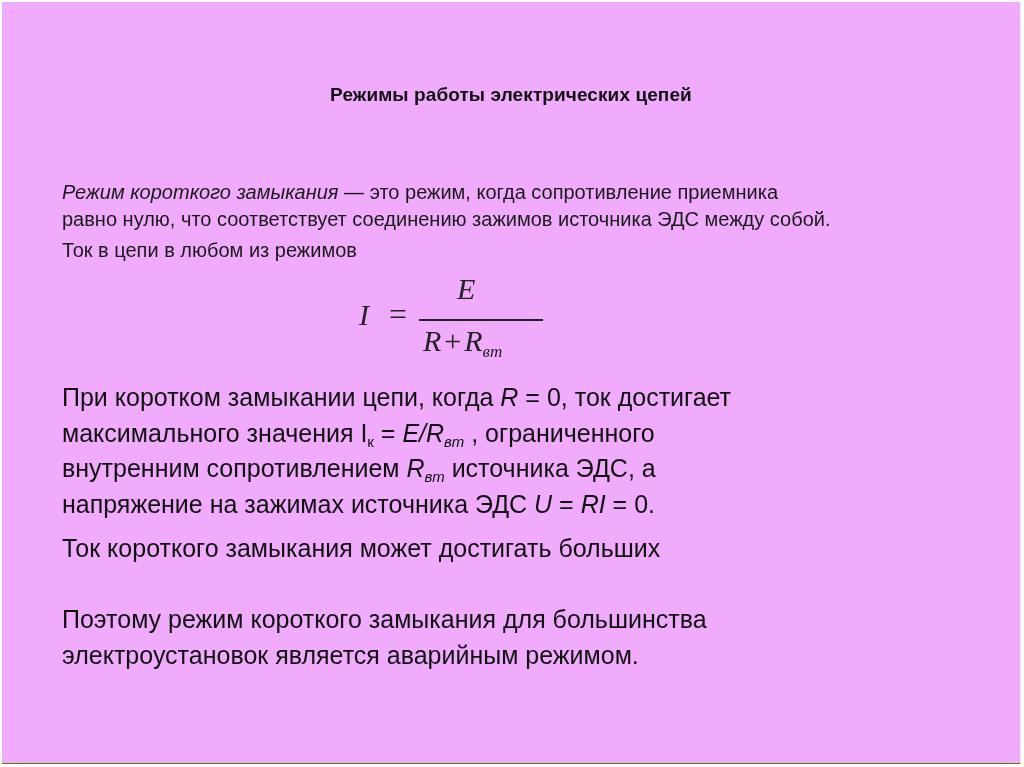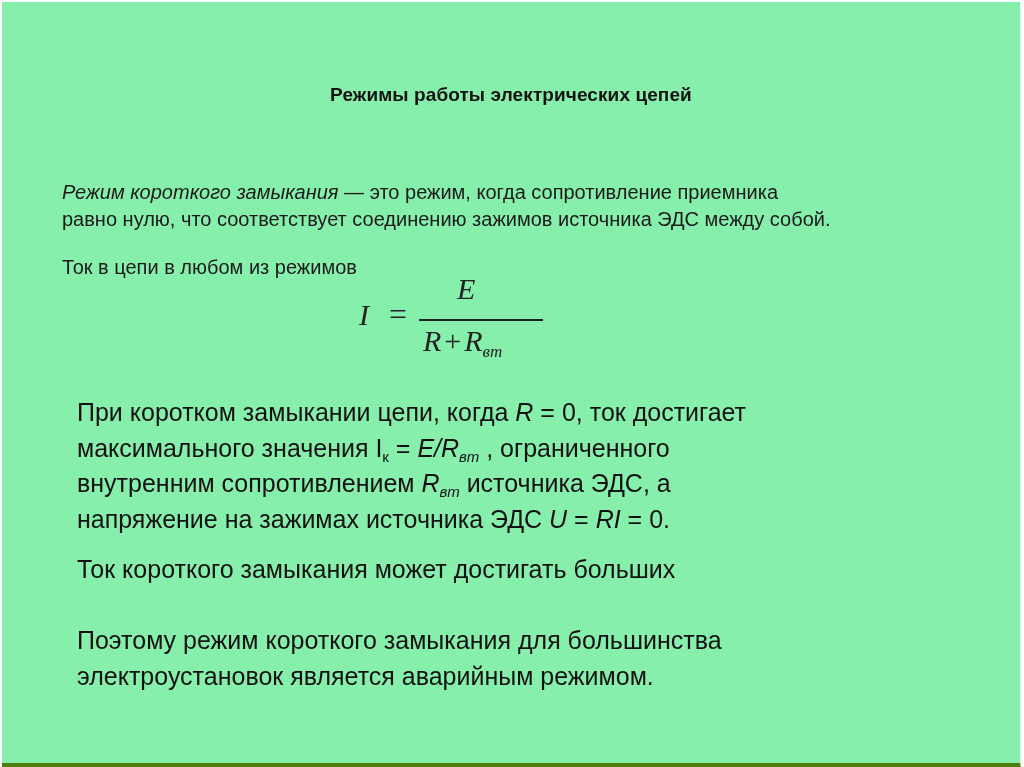--- a/index.html
+++ b/index.html
@@ -12,23 +12,23 @@
       height: 767px;
       position: relative;
       overflow: hidden;
       font-family: "Liberation Sans", "DejaVu Sans", sans-serif;
       color: #111111;
     }
     .slide {
       position: absolute;
       left: 2px; top: 2px;
       width: 1018px; height: 761px;
-      background: #86efac;
+      background: #f0abfc;
       border-right: 1px solid #f1f1f1;
-      border-bottom: 5px solid #4d7c0f;
+      border-bottom: 1px solid #4d7c0f;
     }
     .title {
       position: absolute;
       left: 0; right: 0;
       top: 82px;
       text-align: center;
       font-size: 19px;
       font-weight: bold;
       color: #111;
       letter-spacing: 0.1px;
@@ -36,21 +36,21 @@
     .intro {
       position: absolute;
       left: 60px;
       top: 177px;
       width: 930px;
       font-size: 20px;
       line-height: 27px;
       color: #1a1a1a;
     }
     .intro p { margin: 0; }
-    .intro .line3 { margin-top: 21px; }
+    .intro .line3 { margin-top: 4px; }
     .intro em { font-style: italic; }
 
     .formula {
       position: absolute;
       left: 355px;
       top: 268px;
       width: 190px;
       height: 95px;
       font-family: "Liberation Serif", "DejaVu Serif", serif;
       font-style: italic;
@@ -90,21 +90,21 @@
 
     .main {
       position: absolute;
       left: 60px;
       top: 378px;
       width: 900px;
       font-size: 25px;
       line-height: 35.5px;
       color: #111;
     }
-    .main p { margin: 15px; }
+    .main p { margin: 0; }
     .main .p2 { margin-top: 9px; }
     .main em { font-style: italic; }
     .main sub { font-size: 15px; vertical-align: -5px; line-height: 0; }
     .main sub.it { font-style: italic; }
   </style>
 </head>
 <body>
 
 <div class="slide">
 

